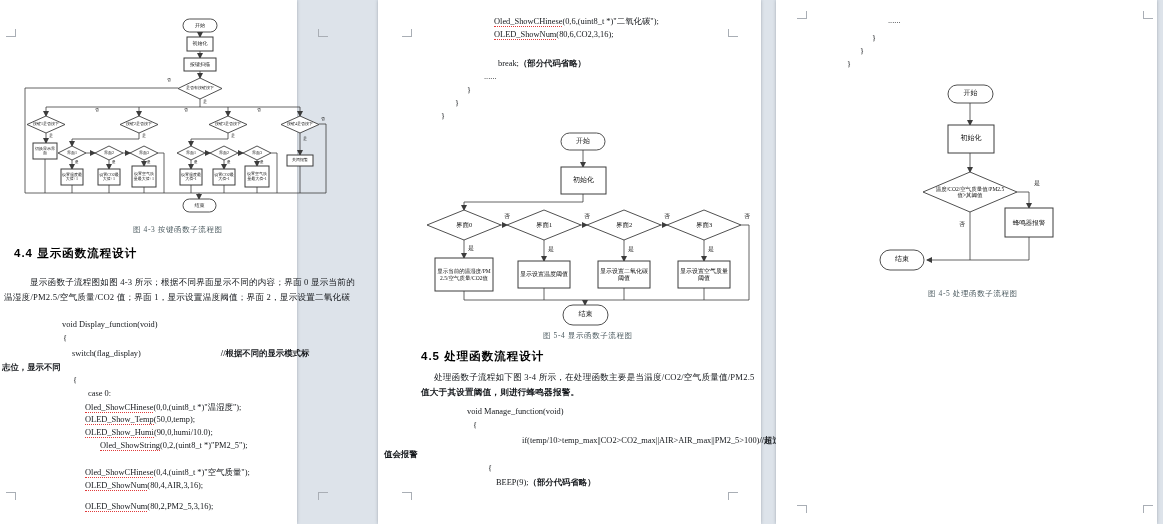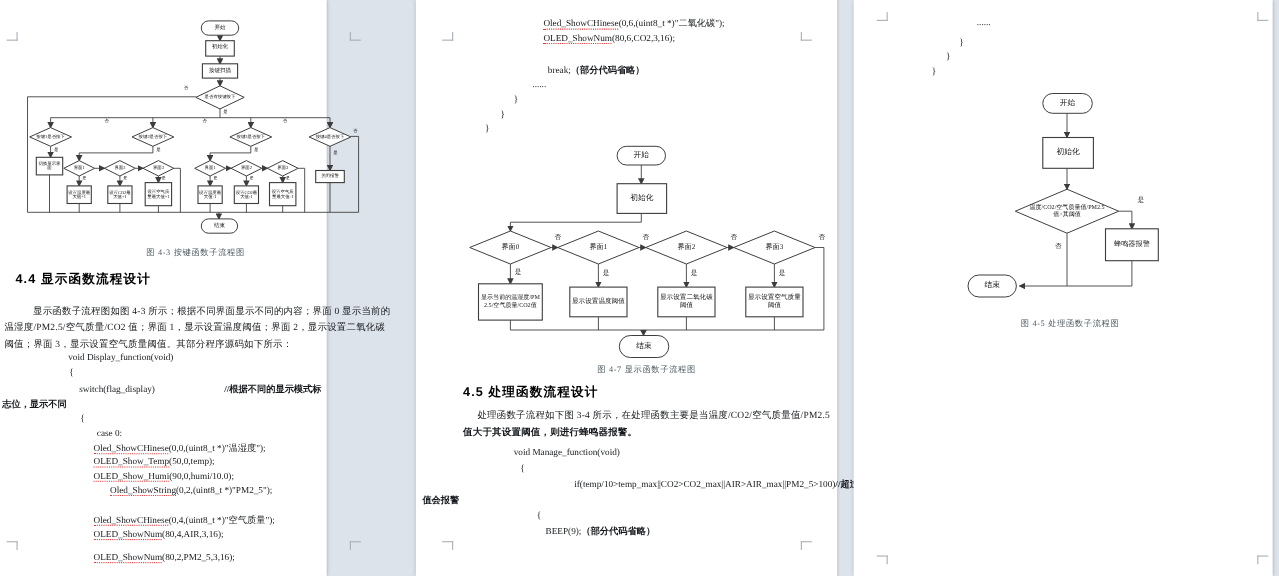--- a/index.html
+++ b/index.html
@@ -11,21 +11,21 @@
   #pg2{left:776px;width:381px}
   .flowsvg{position:absolute;left:0;top:0;pointer-events:none}
   
   .ln{position:absolute;white-space:nowrap;color:#15181c;}
   .cap{font-size:7.5px;color:#4c5b60;letter-spacing:.6px;}
   .h2{font-size:11.5px;font-weight:bold;font-family:"Liberation Sans","DejaVu Sans",sans-serif;color:#000;letter-spacing:1px;}
   .body{font-size:8.6px;letter-spacing:.2px;}
   .code{font-size:8.4px;}
   .su{border-bottom:1px dotted #e03a3a;}
   .sb{font-weight:bold;}
-  .sg{margin-left:63px;font-family:Liberation Serif, serif;}
+  .sg{margin-left:80px;font-family:Liberation Serif, serif;}
   
   .fl{position:absolute;display:flex;align-items:center;justify-content:center;text-align:center;
       color:#111;line-height:1.12;word-break:break-all;}
   .ff{position:absolute;color:#111;line-height:1;}
   
   .cm{position:absolute;width:9px;height:7px;}
   .cm.tl{border-right:1px solid #a9aeb5;border-bottom:1px solid #a9aeb5;}
   .cm.tr{border-left:1px solid #a9aeb5;border-bottom:1px solid #a9aeb5;}
   .cm.bl{border-right:1px solid #a9aeb5;border-top:1px solid #a9aeb5;}
   .cm.br{border-left:1px solid #a9aeb5;border-top:1px solid #a9aeb5;}
@@ -142,21 +142,20 @@
       <div class="ff" style="left: 75px; top: 161px; font-size: 3.5px;">是</div>
       <div class="ff" style="left: 112px; top: 161px; font-size: 3.5px;">是</div>
       <div class="ff" style="left: 147px; top: 161px; font-size: 3.5px;">是</div>
       <div class="ff" style="left: 194px; top: 161px; font-size: 3.5px;">是</div>
       <div class="ff" style="left: 227px; top: 161px; font-size: 3.5px;">是</div>
       <div class="ff" style="left: 260px; top: 161px; font-size: 3.5px;">是</div>
       <div class="ln cap" style="left: 133px; top: 225px;"><span>图 4-3  按键函数子流程图</span></div>
       <div class="ln h2" style="left: 14px; top: 246px;"><span>4.4 显示函数流程设计</span></div>
       <div class="ln body" style="left: 30px; top: 277px;"><span>显示函数子流程图如图 4-3 所示；根据不同界面显示不同的内容；界面 0 显示当前的</span></div>
       <div class="ln body" style="left: 4px; top: 292px;"><span>温湿度/PM2.5/空气质量/CO2 值；界面 1，显示设置温度阈值；界面 2，显示设置二氧化碳</span></div>
-      <div class="ln body" style="left: 4px; top: 307px;"><span>阈值；界面 3，显示设置空气质量阈值。其部分程序源码如下所示：</span></div>
       <div class="ln code" style="left: 62px; top: 320px;"><span>void Display_function(void)</span></div>
       <div class="ln code" style="left: 63px; top: 334px;"><span>{</span></div>
       <div class="ln code" style="left: 72px; top: 348px;"><span>switch(flag_display)</span><span class="sb sg">//根据不同的显示模式标</span></div>
       <div class="ln code" style="left: 2px; top: 362px;"><span class="sb">志位，显示不同</span></div>
       <div class="ln code" style="left: 73px; top: 376px;"><span>{</span></div>
       <div class="ln code" style="left: 88px; top: 389px;"><span>case 0:</span></div>
       <div class="ln code" style="left: 85px; top: 402px;"><span class="su">Oled_ShowCHinese</span><span>(0,0,(uint8_t *)"温湿度");</span></div>
       <div class="ln code" style="left: 85px; top: 415px;"><span class="su">OLED_Show_Temp</span><span>(50,0,temp);</span></div>
       <div class="ln code" style="left: 85px; top: 428px;"><span class="su">OLED_Show_Humi</span><span>(90,0,humi/10.0);</span></div>
       <div class="ln code" style="left: 100px; top: 441px;"><span class="su">Oled_ShowString</span><span>(0,2,(uint8_t *)"PM2_5");</span></div>
@@ -222,21 +221,21 @@
       <div class="ff" style="left: 170px; top: 246px; font-size: 6px;">是</div>
       <div class="ff" style="left: 250px; top: 246px; font-size: 6px;">是</div>
       <div class="ff" style="left: 330px; top: 246px; font-size: 6px;">是</div>
       <div class="ln code" style="left: 116px; top: 16px;"><span class="su">Oled_ShowCHinese</span><span>(0,6,(uint8_t *)"二氧化碳");</span></div>
       <div class="ln code" style="left: 116px; top: 30px;"><span class="su">OLED_ShowNum</span><span>(80,6,CO2,3,16);</span></div>
       <div class="ln code" style="left: 120px; top: 58px;"><span>break;</span><span class="sb">（部分代码省略）</span></div>
       <div class="ln code" style="left: 106px; top: 72px;"><span>......</span></div>
       <div class="ln code" style="left: 89px; top: 86px;"><span>}</span></div>
       <div class="ln code" style="left: 77px; top: 99px;"><span>}</span></div>
       <div class="ln code" style="left: 63px; top: 112px;"><span>}</span></div>
-      <div class="ln cap" style="left: 165px; top: 331px;"><span>图 4-7  显示函数子流程图</span></div>
+      <div class="ln cap" style="left: 165px; top: 331px;"><span>图 5-4  显示函数子流程图</span></div>
       <div class="ln h2" style="left: 43px; top: 349px;"><span>4.5 处理函数流程设计</span></div>
       <div class="ln body" style="left: 56px; top: 372px;"><span>处理函数子流程如下图 3-4 所示，在处理函数主要是当温度/CO2/空气质量值/PM2.5</span></div>
       <div class="ln body" style="left: 43px; top: 387px;"><span class="sb">值大于其设置阈值，则进行蜂鸣器报警。</span></div>
       <div class="ln code" style="left: 89px; top: 407px;"><span>void Manage_function(void)</span></div>
       <div class="ln code" style="left: 95px; top: 421px;"><span>{</span></div>
       <div class="ln code" style="left: 104px; top: 435px; margin-left: 40px;"><span>if(temp/10&gt;temp_max||CO2&gt;CO2_max||AIR&gt;AIR_max||PM2_5&gt;100)</span><span class="sb">//超过阈</span></div>
       <div class="ln code" style="left: 6px; top: 449px;"><span class="sb">值会报警</span></div>
       <div class="ln code" style="left: 110px; top: 464px;"><span>{</span></div>
       <div class="ln code" style="left: 118px; top: 477px;"><span>BEEP(9);</span><span class="sb">（部分代码省略）</span></div>
     </div>

